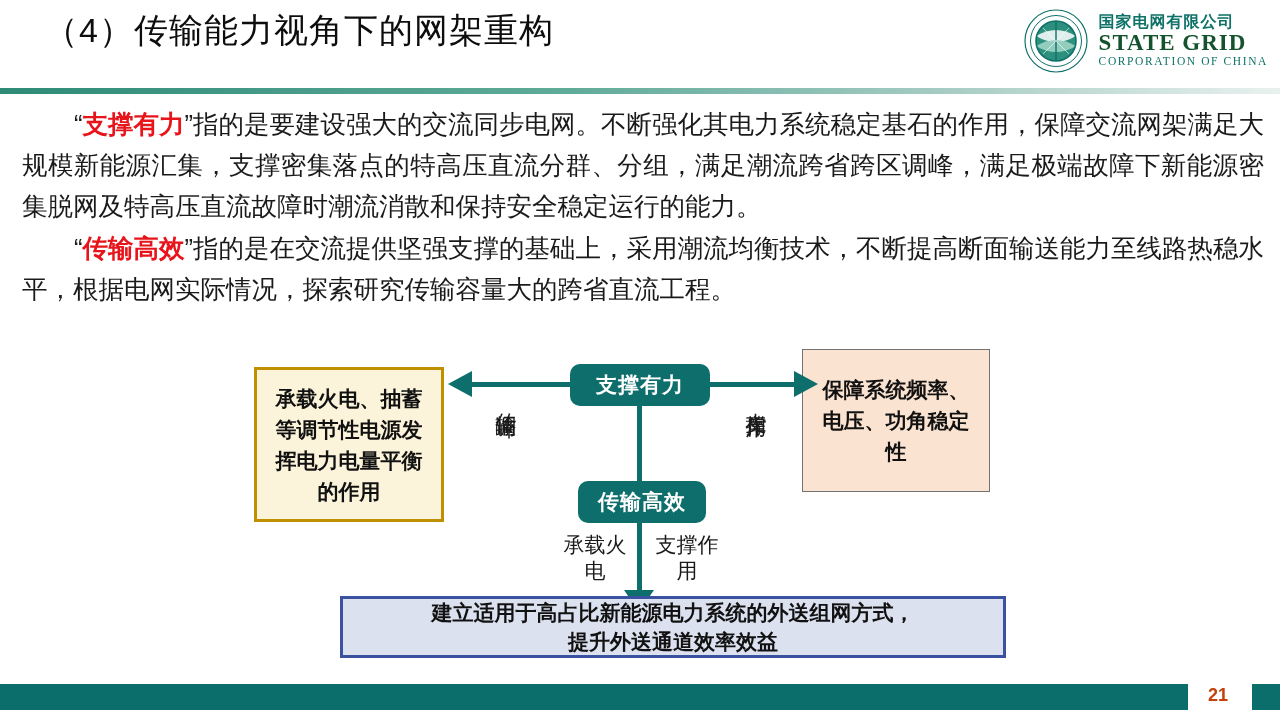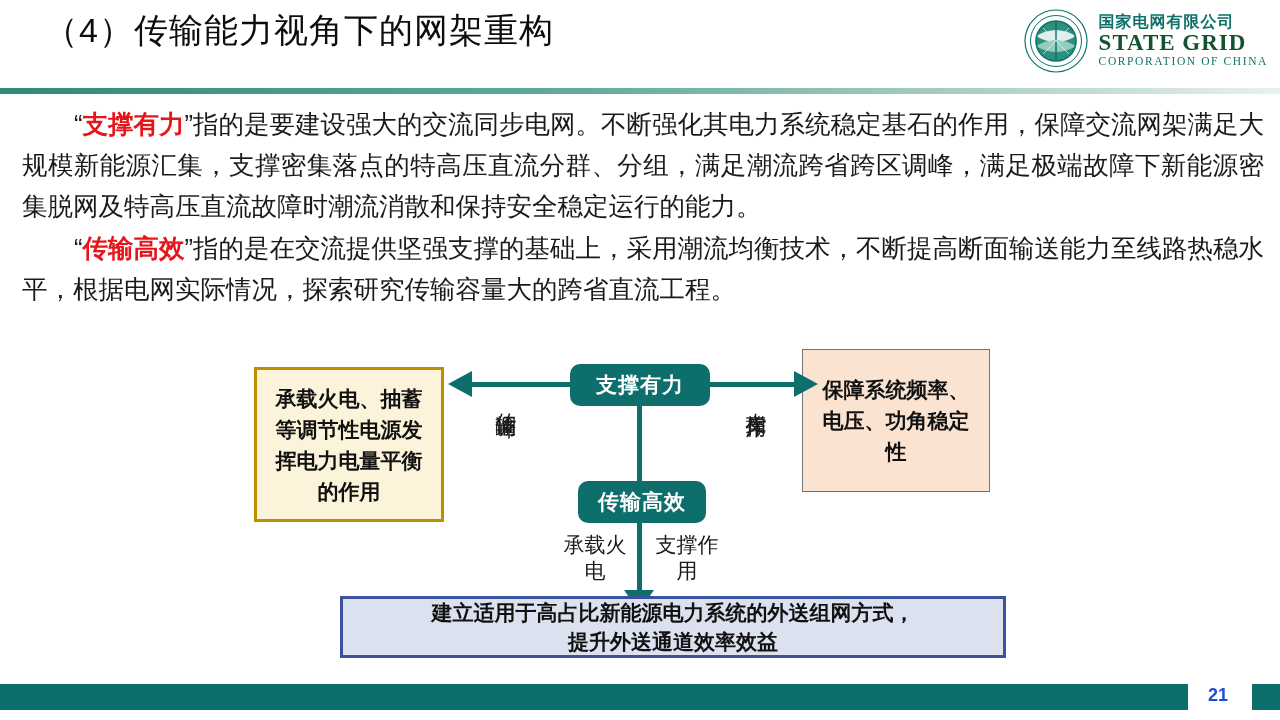--- a/index.html
+++ b/index.html
@@ -98,21 +98,21 @@
     position:absolute; left:340px; top:256px; width:666px; height:62px;
     background:#DCE1F0; border:3px solid #3A52A0;
     display:flex; align-items:center; justify-content:center; text-align:center;
     font-size:21px; font-weight:bold; line-height:29px; color:#111; padding:2px 8px;
   }
 
   
   #footer { position:absolute; left:0; top:684px; width:1280px; height:36px; }
   #footer-bar { position:absolute; left:0; top:0; width:1188px; height:26px; background:#0C6E6B; }
   #footer-page { position:absolute; left:1200px; top:1px; width:36px; text-align:center;
-                 font-size:18px; font-weight:bold; color:#1d4ed8; }
+                 font-size:18px; font-weight:bold; color:#c2410c; }
   #footer-cap { position:absolute; left:1252px; top:0; width:28px; height:26px; background:#0C6E6B; }
 </style>
 </head>
 <body>
 
 <div id="header">
   <div id="page-title">（4）传输能力视角下的网架重构</div>
 
   <div id="logo-block">
     <div id="logo-mark">

